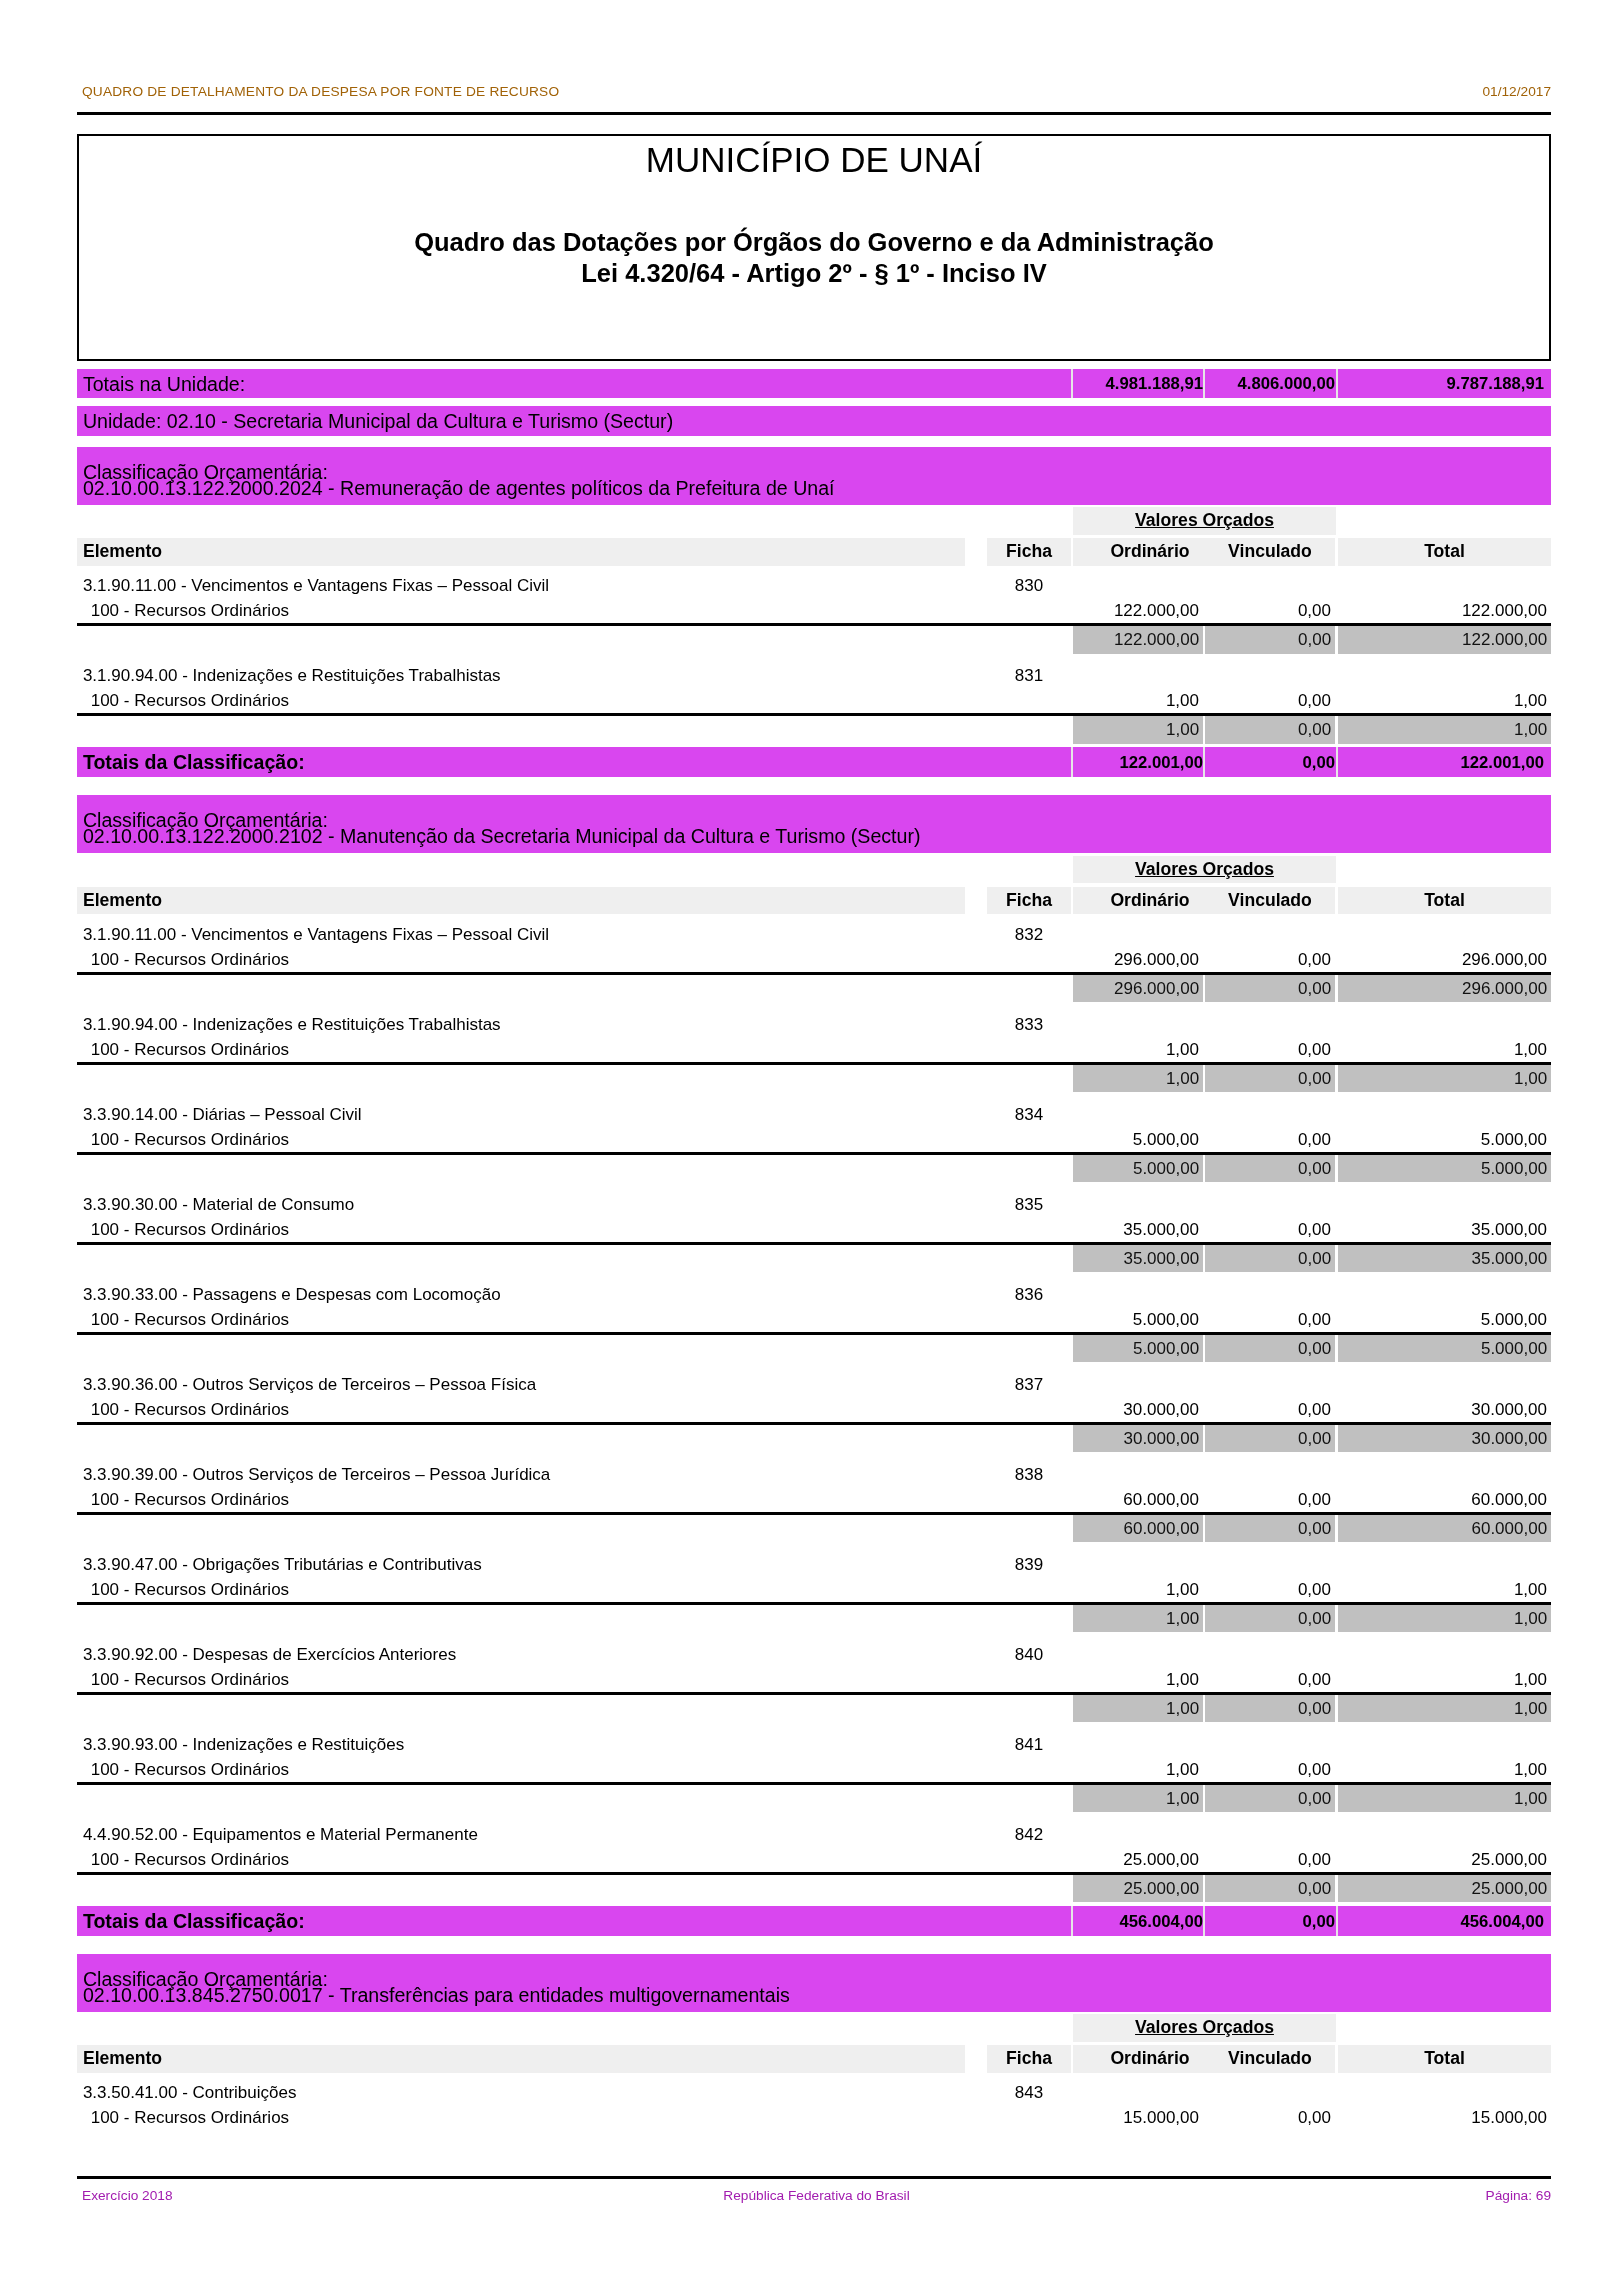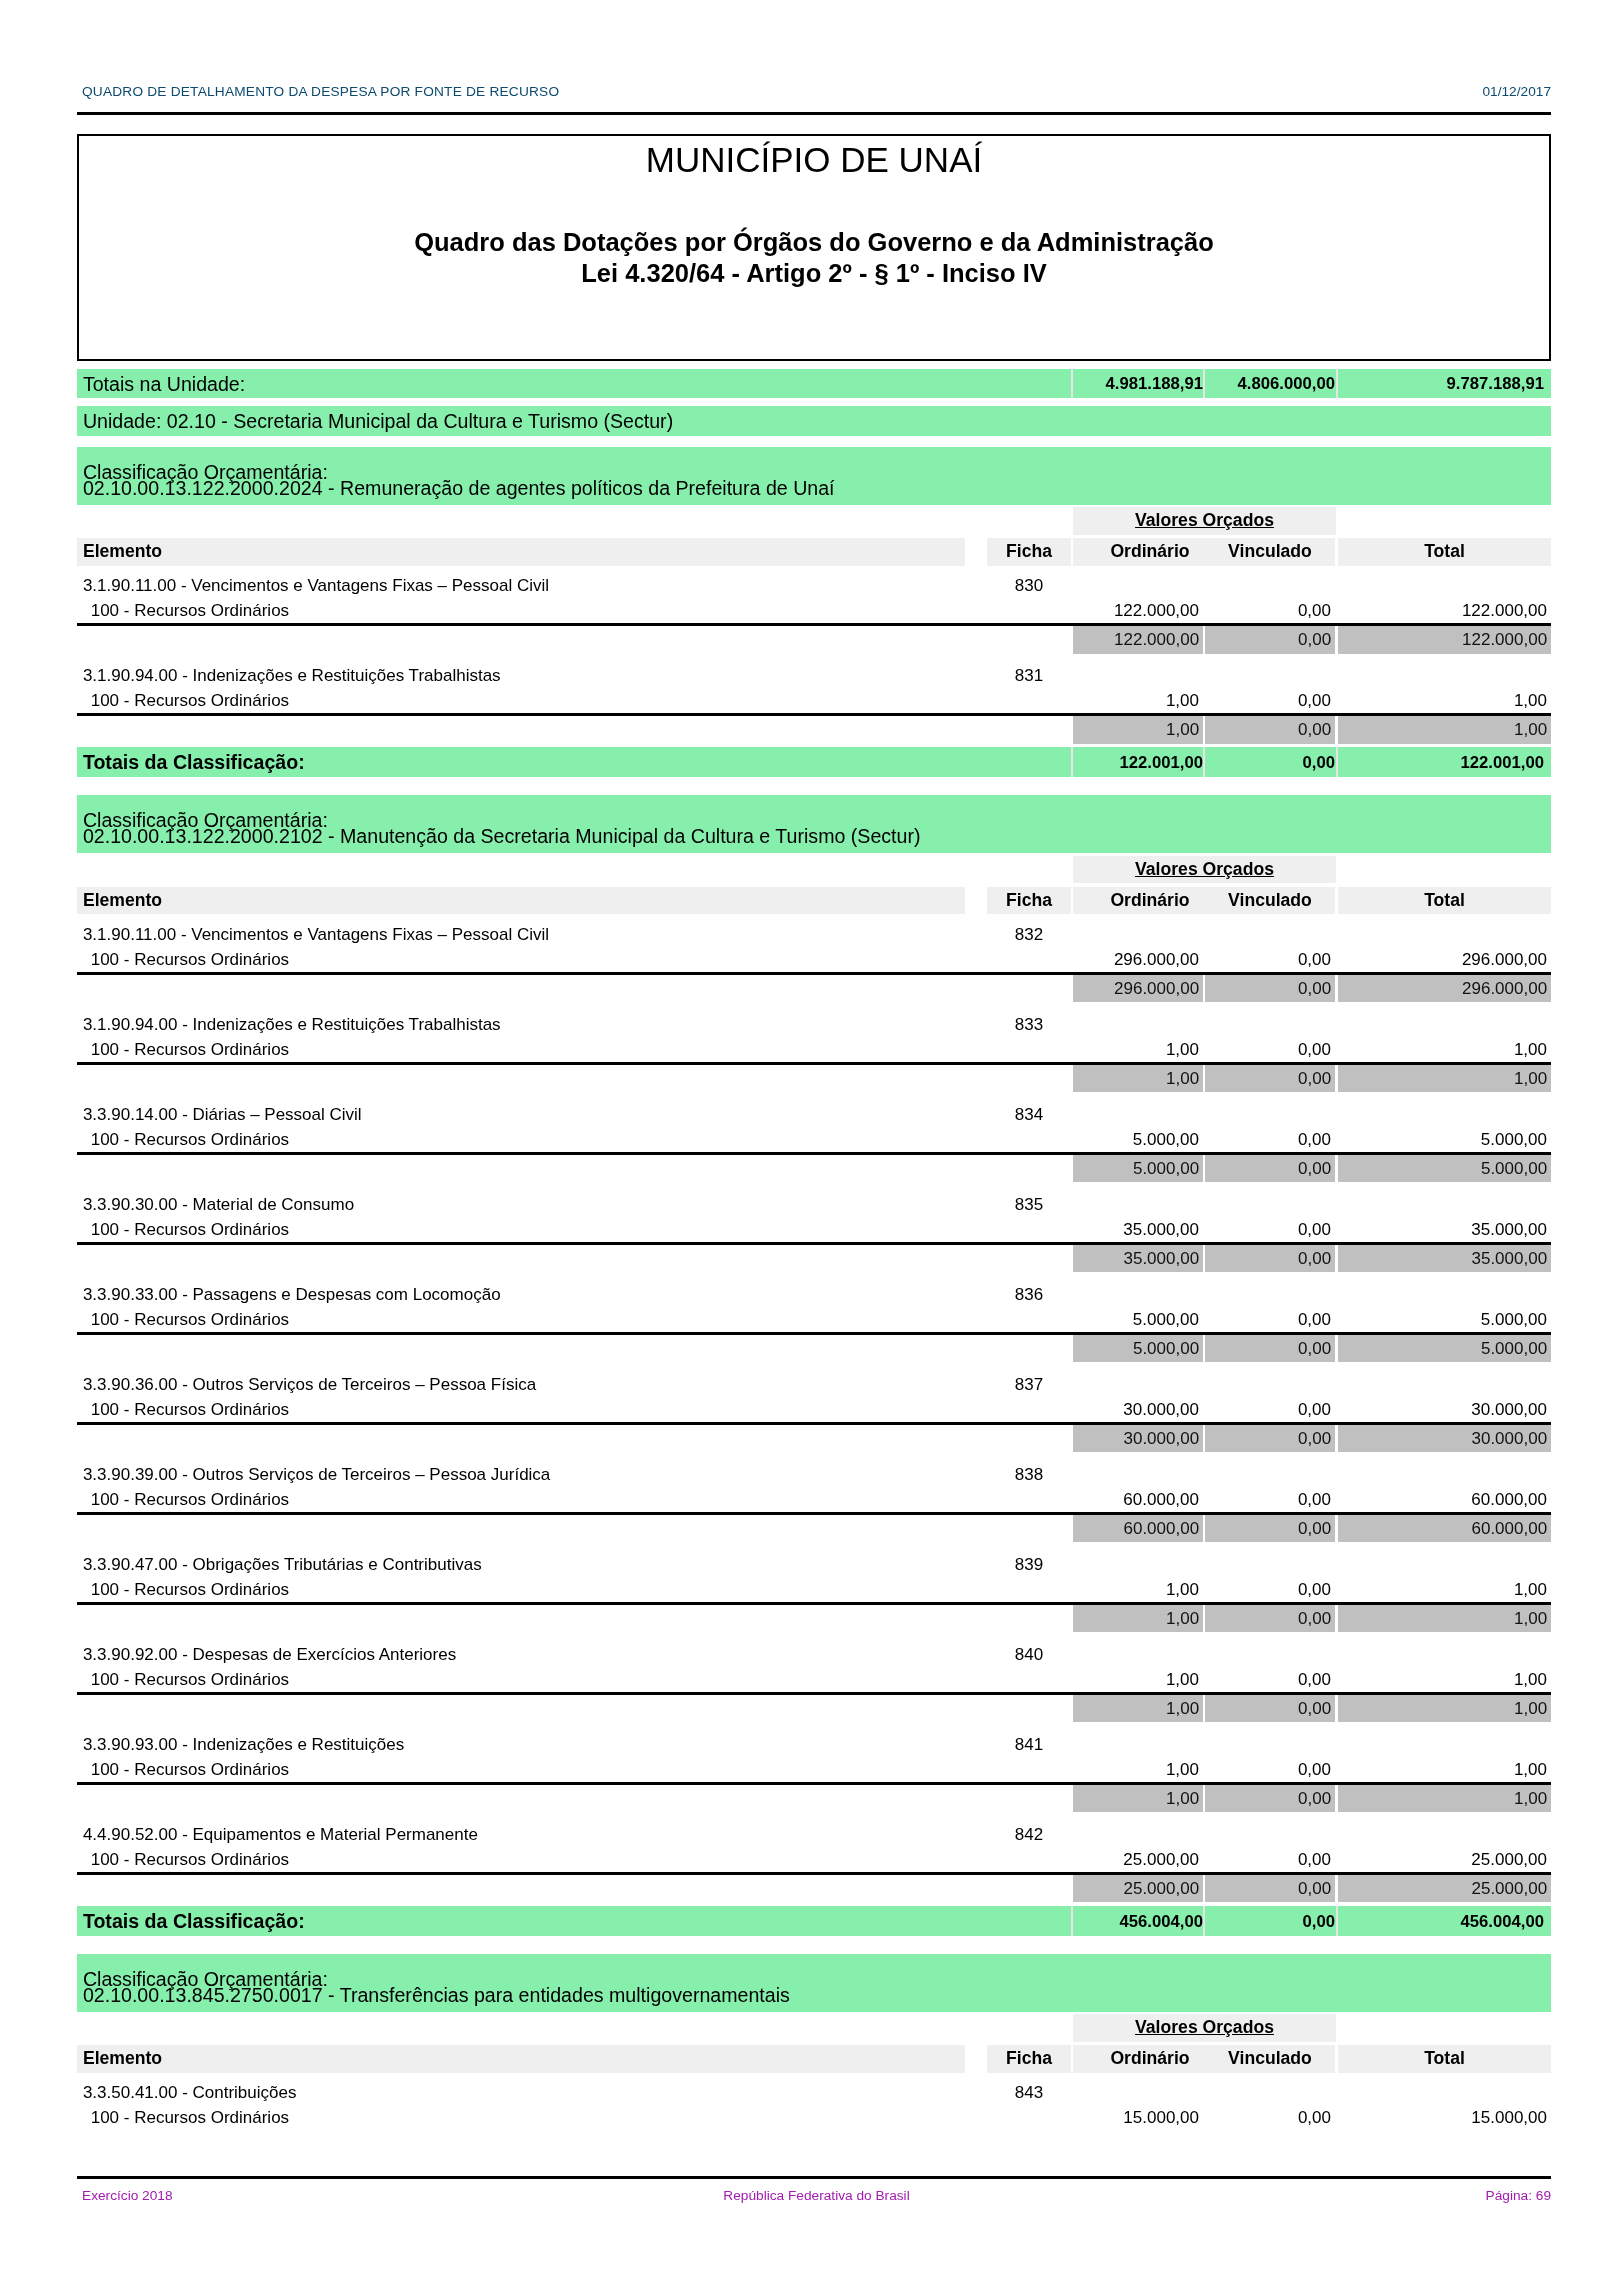--- a/index.html
+++ b/index.html
@@ -1,31 +1,31 @@
 <!DOCTYPE html>
 <html><head>
 <meta charset="utf-8">
 <style>
   html, body { margin: 0; padding: 0; background: #ffffff; }
   body { width: 1621px; height: 2293px; position: relative; overflow: hidden;
          font-family: "Liberation Sans", sans-serif; color: #000; }
   .page-header { position: absolute; left: 82px; right: 70px; top: 84px; height: 19.6px;
-                 font-size: 13.7px; color: #0c4a6e; }
+                 font-size: 13.7px; color: #a16207; }
   .page-header .left { position: absolute; left: 0; top: 0; letter-spacing: 0.2px; }
   .page-header .right { position: absolute; right: 0; top: 0; }
   .top-rule { position: absolute; left: 77px; width: 1474px; top: 112px; height: 2.9px; background: #000; }
   .title-box { position: absolute; left: 77px; top: 134px; width: 1470px; height: 223px;
                border: 2px solid #000; text-align: center; }
   .title-box .muni { position: absolute; left: 0; right: 0; top: 3.9px; font-size: 35px; }
   .title-box .sub1 { position: absolute; left: 0; right: 0; top: 92px; font-size: 25.5px; font-weight: bold; }
   .title-box .sub2 { position: absolute; left: 0; right: 0; top: 123px; font-size: 25.5px; font-weight: bold; }
 
   .content { position: absolute; left: 77px; top: 369px; width: 1474px; }
   .row { position: relative; width: 1474px; }
-  .gray { background: #86efac; }
+  .gray { background: #d946ef; }
   .bold { font-weight: bold; }
 
   .tot-unidade { height: 29px; margin-bottom: 7.8px; }
   .lbl { position: absolute; left: 5.9px; top: 3.9px; font-size: 19.6px; }
   .num { position: absolute; top: 4.9px; text-align: right; font-size: 16.7px; }
   .c-ord { left: 996px; width: 130px; }
   .c-vin { left: 1128px; width: 130px; }
   .c-tot { left: 1261px; width: 206px; }
   .cell-sep { position: absolute; top: 0; bottom: 0; width: 2px; background: #e6e6e6; }
 

